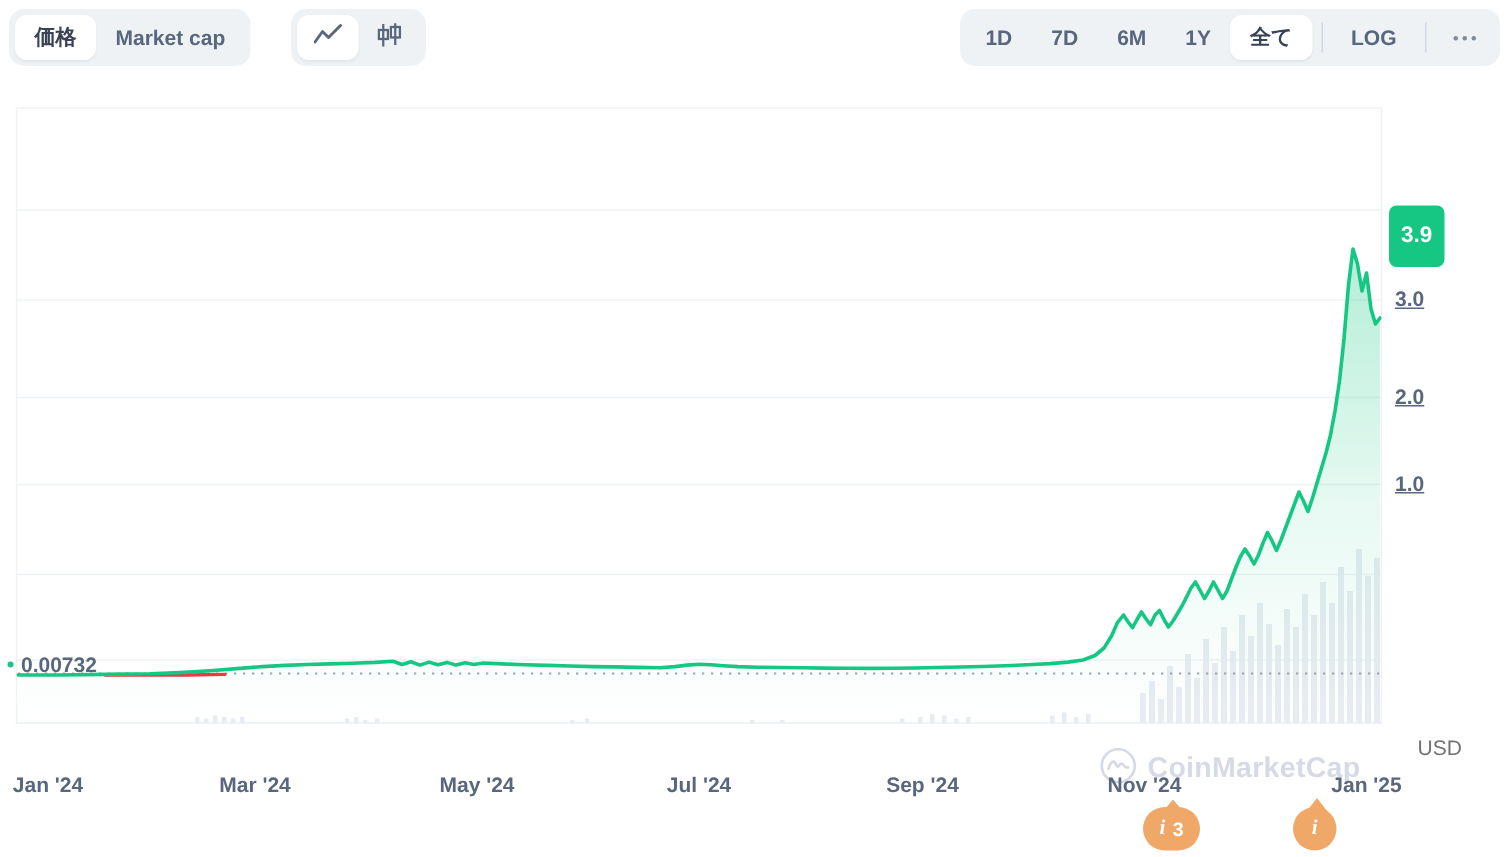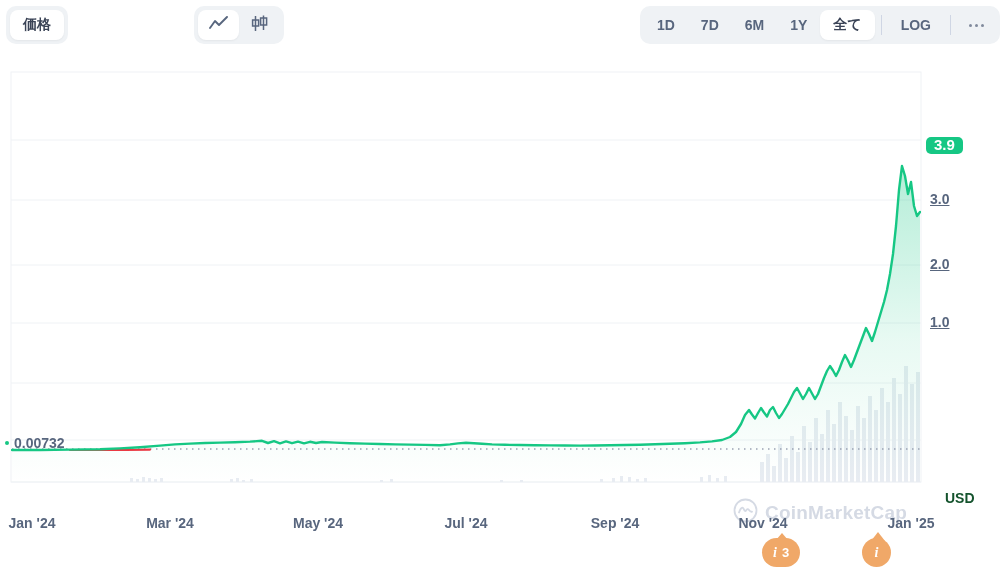--- a/index.html
+++ b/index.html
@@ -98,21 +98,21 @@
     text-decoration: underline;
   }
   .price-badge {
     position: absolute;
     left: 926px;
     background: #16C784;
     color: #ffffff;
     font-size: 15px;
     font-weight: bold;
     border-radius: 5px;
-    padding: 0 8px;
+    padding: 12px 8px;
     line-height: 1.1;
   }
   .ref-label {
     position: absolute;
     font-size: 14px;
     font-weight: bold;
     color: #58667E;
     left: 14px;
   }
   .ref-dot {
@@ -120,22 +120,22 @@
     left: 5px;
     width: 4px; height: 4px;
     border-radius: 50%;
     background: #16C784;
   }
   .usd-label {
     position: absolute;
     left: 945px;
     top: 490px;
     font-size: 14px;
-    font-weight: bold;
-    color: #14532d;
+    font-weight: normal;
+    color: #737373;
   }
 
   
   .watermark {
     position: absolute;
     left: 733px;
     top: 432px;
     display: flex;
     align-items: center;
     gap: 7px;
@@ -220,20 +220,21 @@
   }
   .marker-i { font-style: italic; font-family: "Liberation Serif", serif; font-size: 14px; }
 </style>
 </head>
 <body>
 
 <div class="toolbar">
 
   <div class="pill-group group-left">
     <div class="pill active">価格</div>
+    <div class="pill">Market cap</div>
   </div>
 
   <div class="pill-group group-chart-type">
     <div class="pill active icon-pill">
       <span>
         <svg width="19" height="15" viewBox="0 0 19 15">
           <polyline points="1,12 6,5 10,9 18,1" fill="none" stroke="#58667E" stroke-width="1.9" stroke-linecap="round" stroke-linejoin="round"></polyline>
         </svg>
       </span>
     </div>

